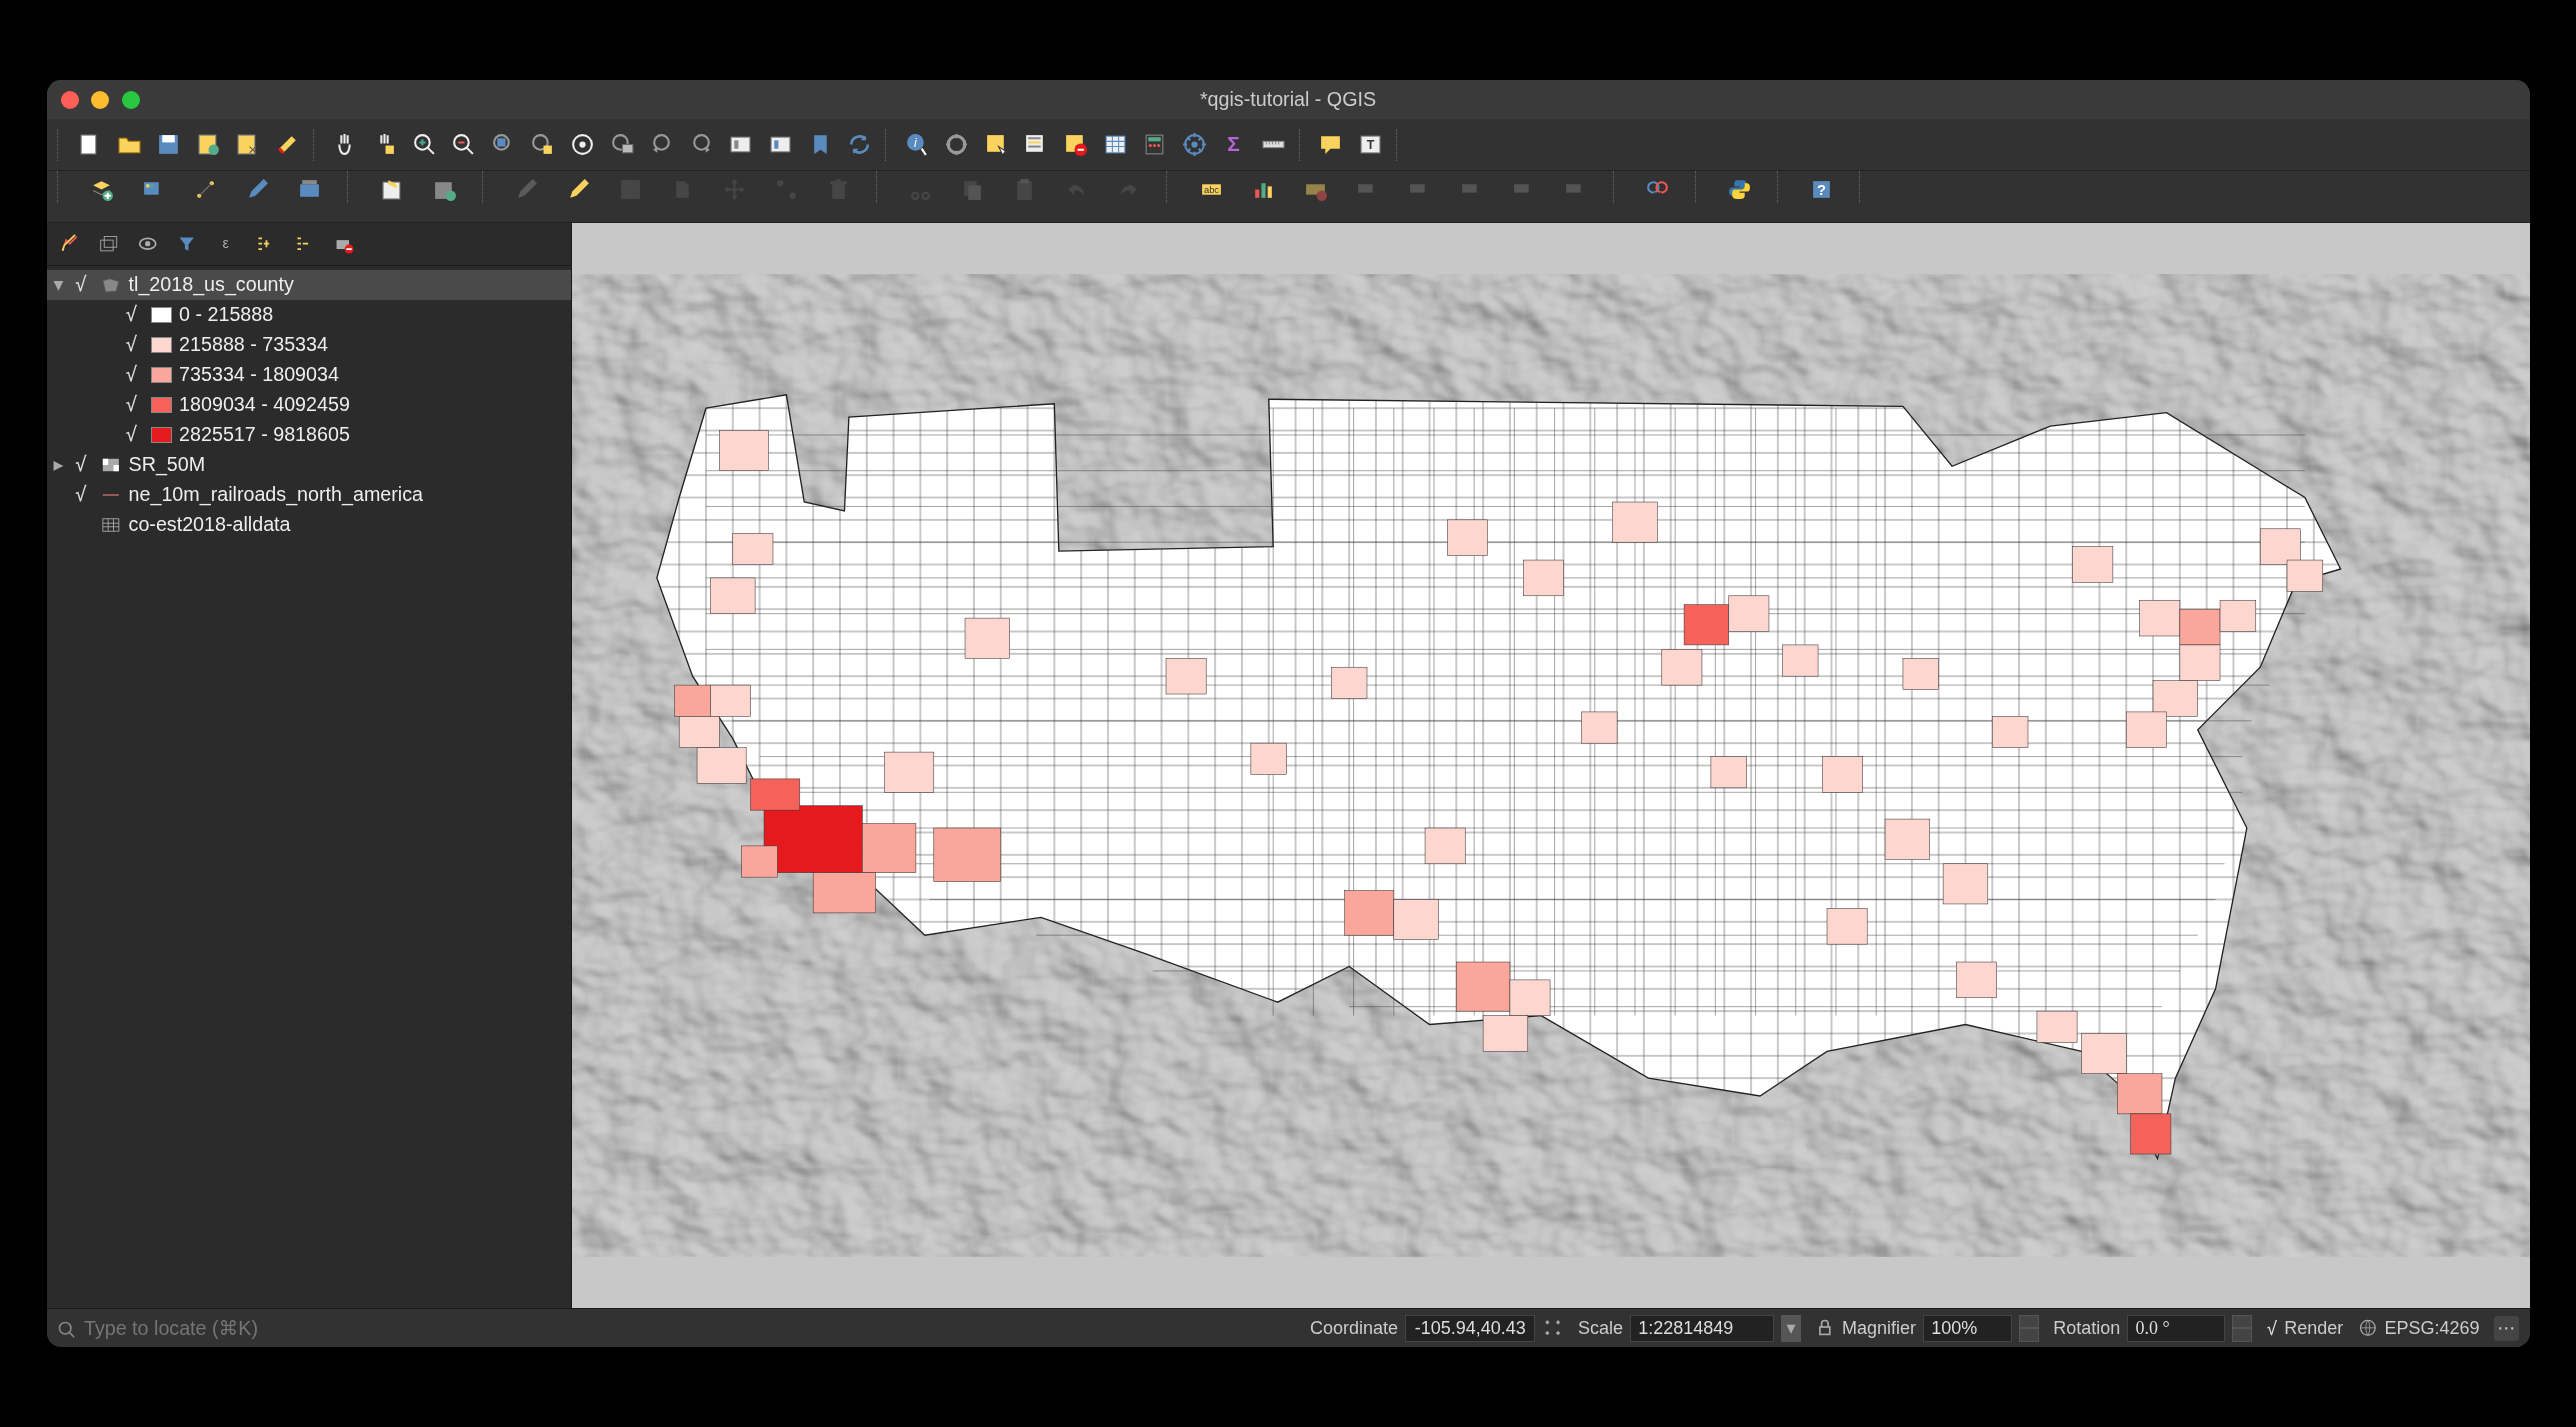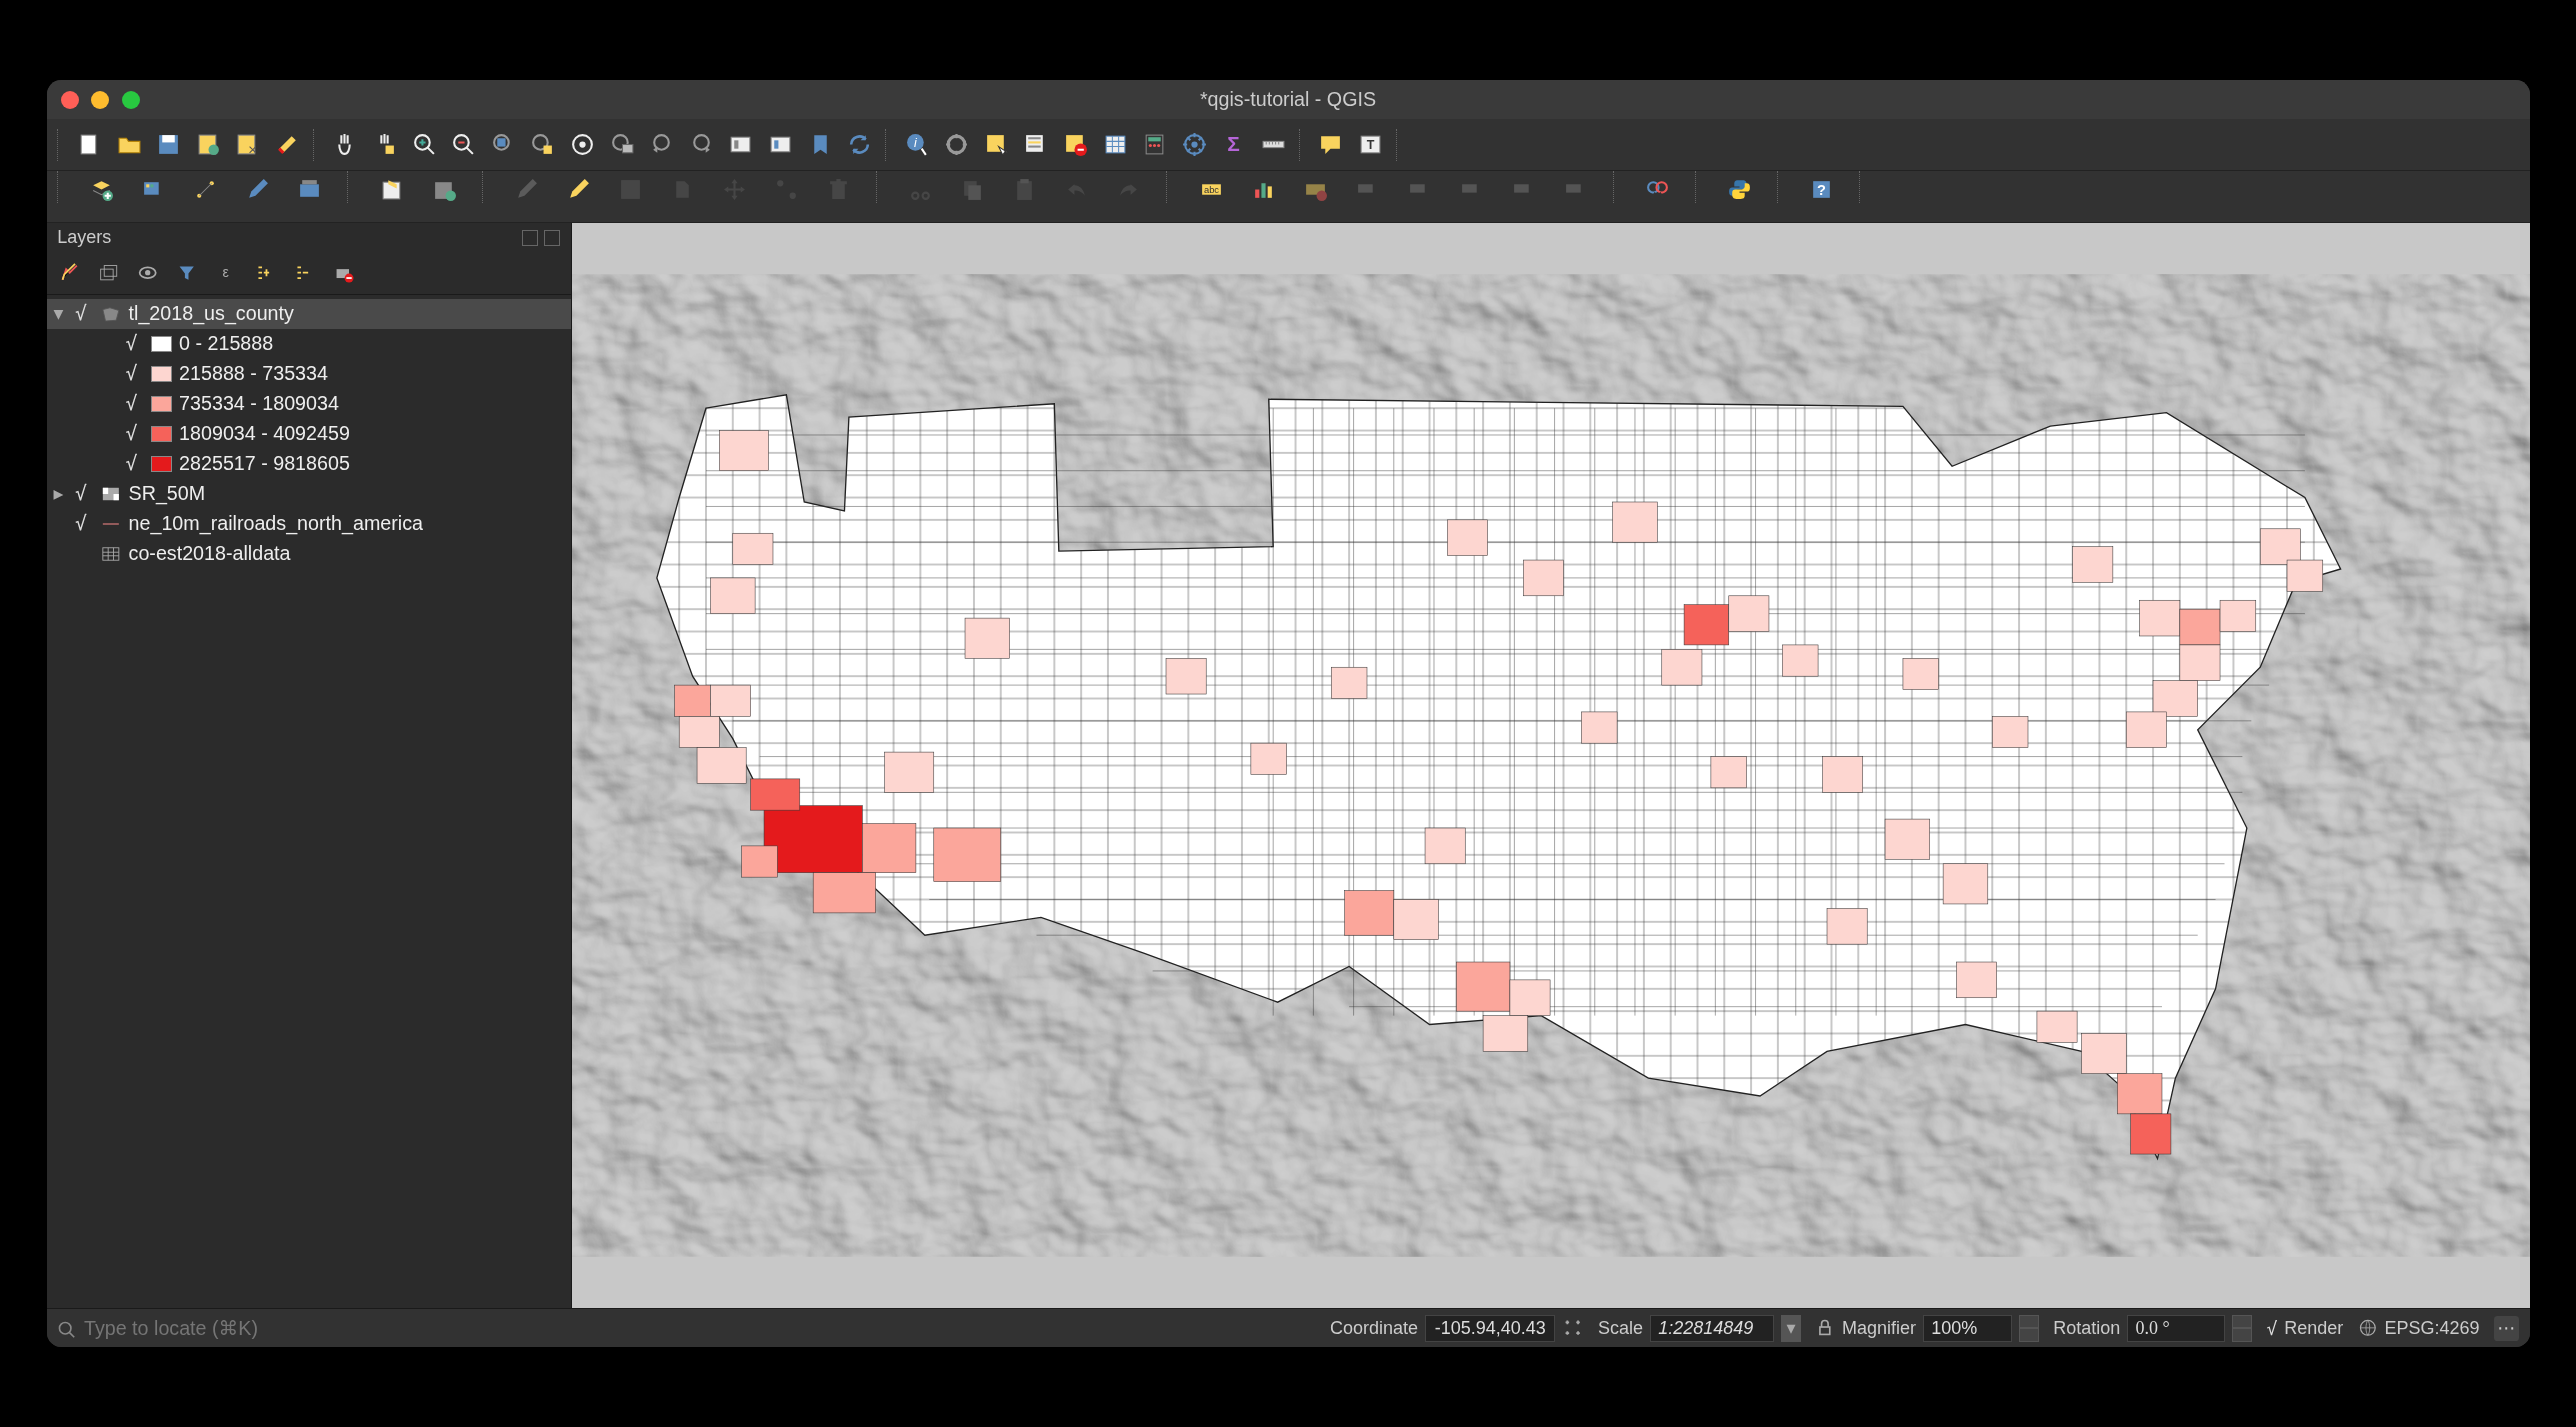--- a/index.html
+++ b/index.html
@@ -441,27 +441,20 @@
         <svg class="icon" viewBox="0 0 24 24">
           <rect x="4" y="4" width="16" height="16" fill="#5a8bbf"></rect>
           <text x="12" y="17" fill="#fff" font-size="14" text-anchor="middle" font-weight="bold">?</text>
         </svg>
       </div>
     <div class="tsep"></div>
   </div>
 
   <div class="content">
     <div class="sidebar">
-      <div class="panel-hdr">
-        <span>Layers</span>
-        <div class="panel-hdr-btns">
-          <span></span>
-          <span></span>
-        </div>
-      </div>
       <div class="layer-tb">
         <div class="ltbtn">
             <svg width="21.4" height="21.4" viewBox="0 0 24 24">
               <path d="M4 20l4-12 4 4 8-8" fill="none" stroke="#e55" stroke-width="2"></path>
               <path d="M4 20l2-6 12-12" stroke="#f9d35e" stroke-width="2"></path>
             </svg>
           </div>
         <div class="ltbtn">
             <svg width="21.4" height="21.4" viewBox="0 0 24 24">
               <rect x="3" y="8" width="14" height="12" fill="none" stroke="#aaa"></rect>
@@ -680,21 +673,21 @@
     <div class="flex-sp"></div>
     <div class="sgrp">
       <span>Coordinate</span>
       <input class="sinput" style="width: 130px; text-align: center;" value="-105.94,40.43">
       <svg width="21.4" height="21.4" viewBox="0 0 24 24">
           <path d="M6 4v4M6 16v4M18 4v4M18 16v4M4 6h4M16 6h4M4 18h4M16 18h4" stroke="#aaa" stroke-width="2"></path>
         </svg>
     </div>
     <div class="sgrp">
       <span>Scale</span>
-      <input class="sinput" style="width: 124px; font-style: italic;" value="1:22814849">
+      <input class="sinput" style="width: 144px;" value="1:22814849">
       <div class="sdrop">▾</div>
     </div>
     <div class="sgrp">
       <svg width="19.7" height="19.7" viewBox="0 0 24 24">
           <rect x="6" y="11" width="12" height="9" fill="none" stroke="#aaa" stroke-width="2"></rect>
           <path d="M8 11V7a4 4 0 0 1 8 0v4" fill="none" stroke="#aaa" stroke-width="2"></path>
         </svg>
       <span>Magnifier</span>
       <input class="sinput" style="width: 89px;" value="100%">
       <div class="spn">

